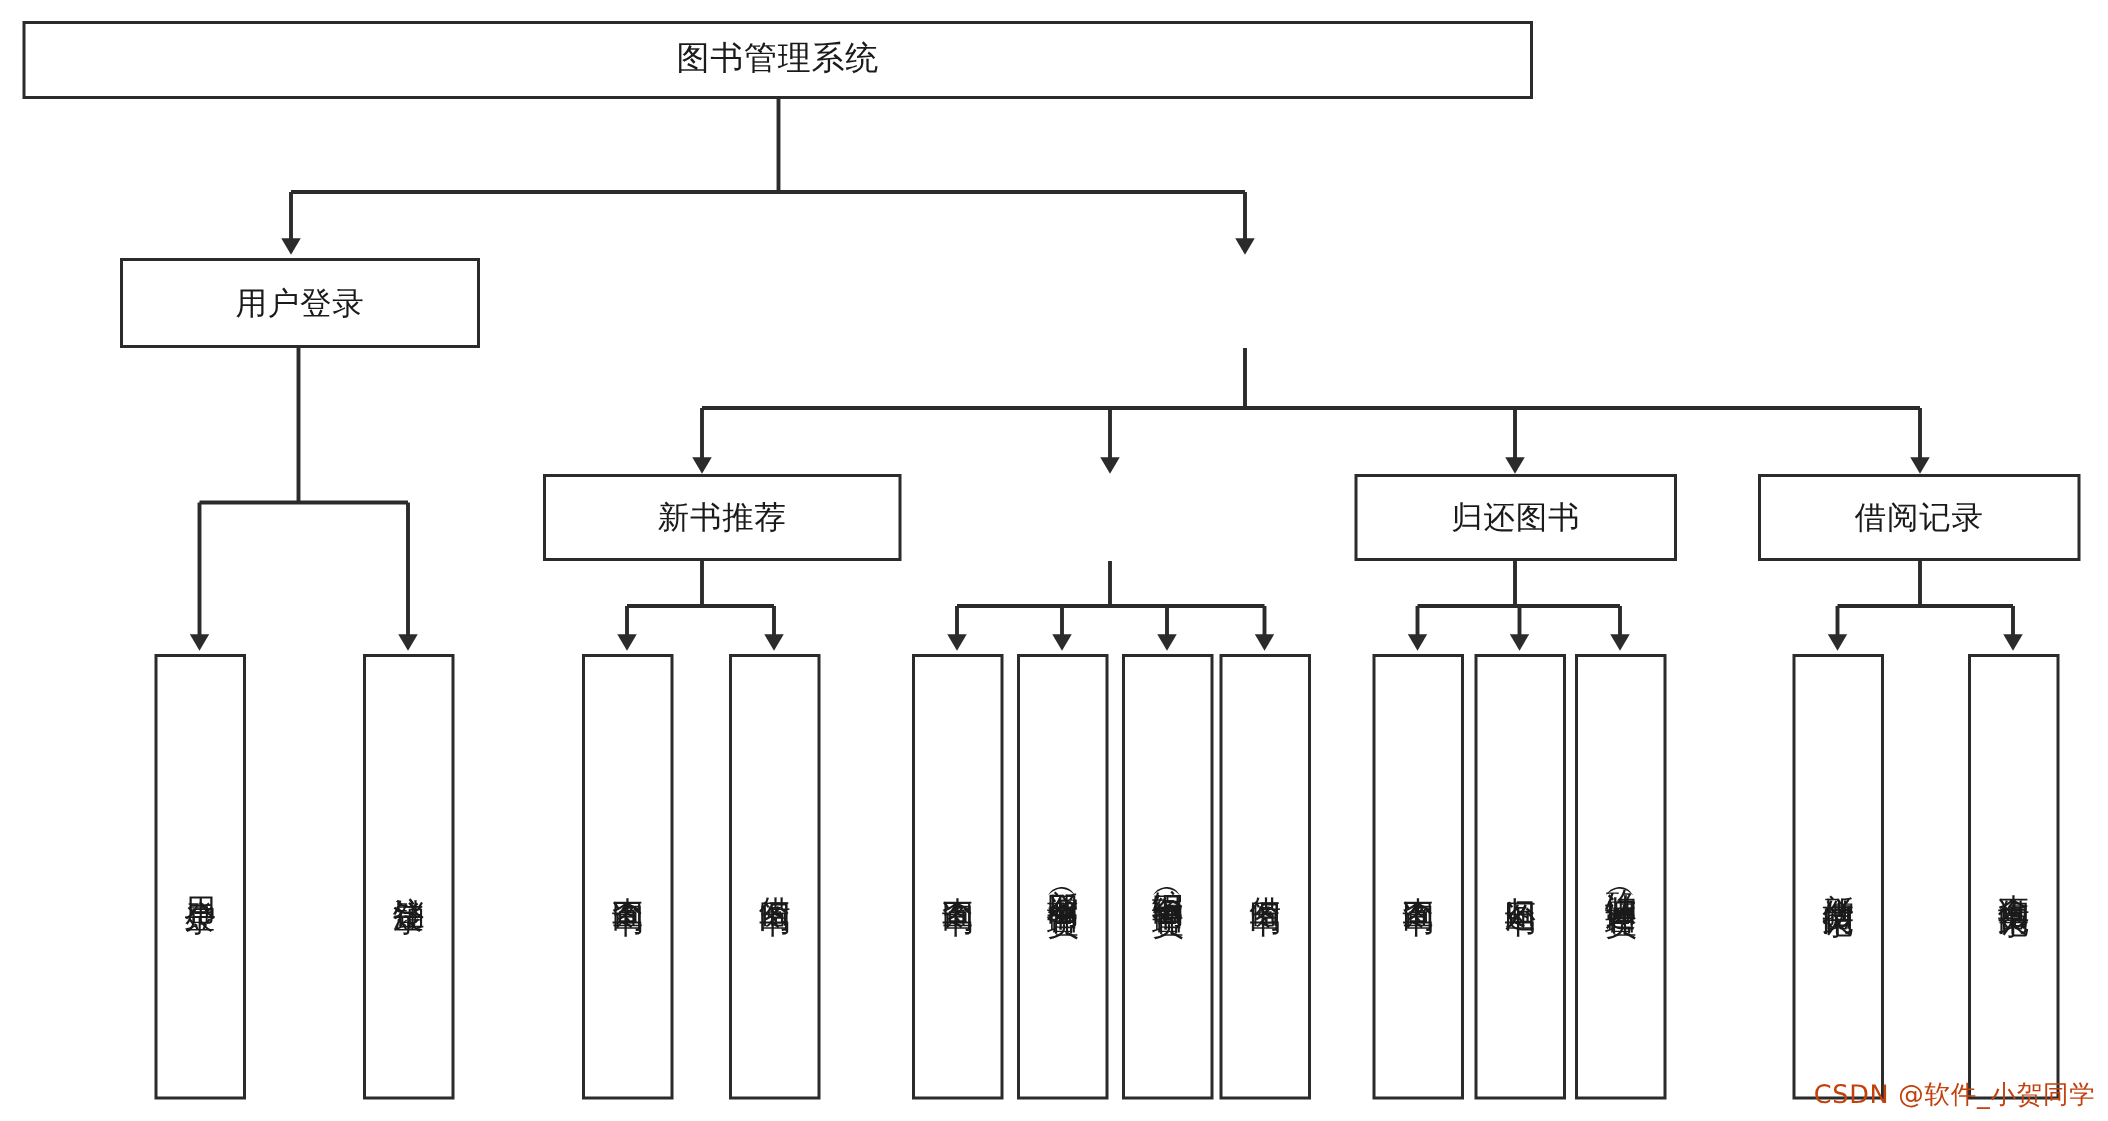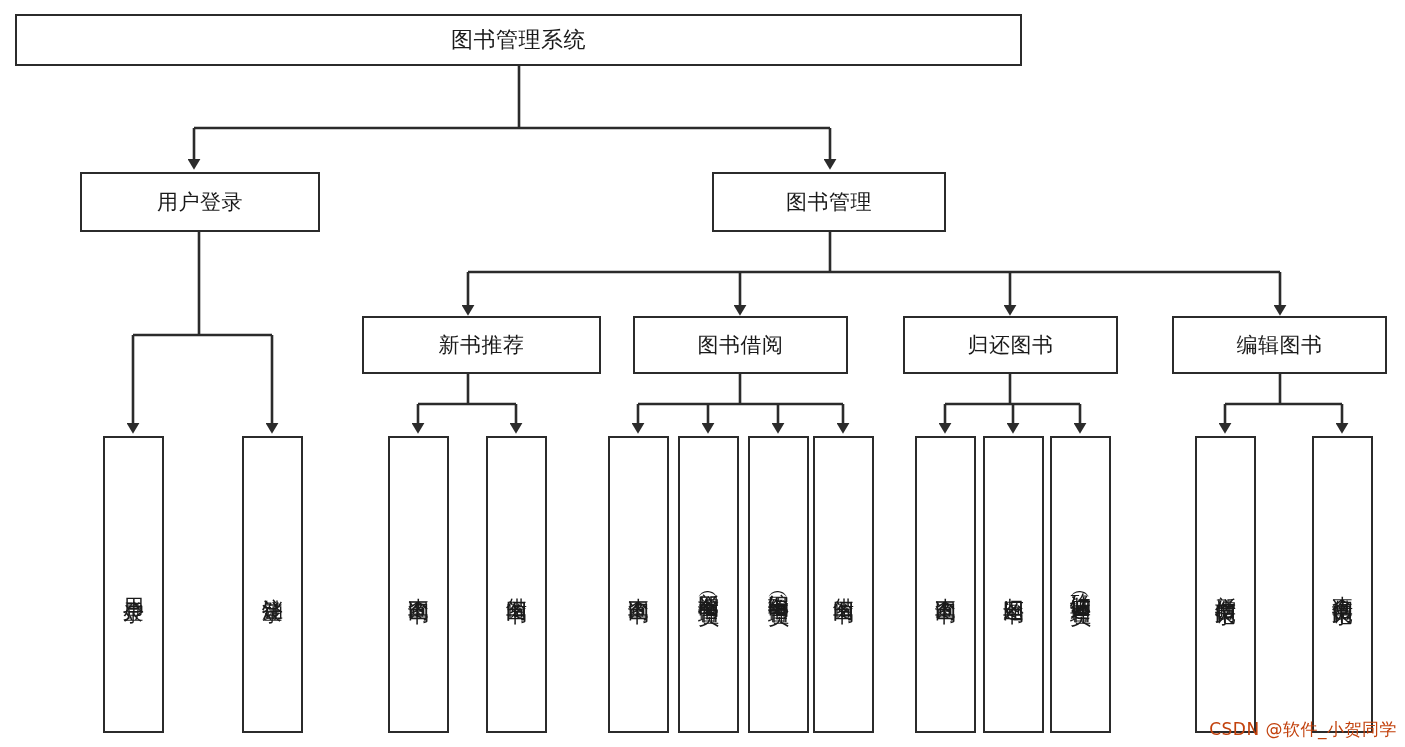--- a/index.html
+++ b/index.html
@@ -127,38 +127,32 @@
   </svg>
 
   <div class="node h-node root" style="left:15px; top:14px; width:1007px; height:52px;">
     <span class="node-label">图书管理系统</span>
   </div>
 
   <div class="node h-node" style="left:80px; top:172px; width:240px; height:60px;">
     <span class="node-label">用户登录</span>
   </div>
 
-  <div class="node h-node" style="left:712px; top:172px; width:234px; height:60px;">
-    <span class="node-label">图书管理</span>
-  </div>
 
   <div class="node h-node" style="left:362px; top:316px; width:239px; height:58px;">
     <span class="node-label">新书推荐</span>
   </div>
 
-  <div class="node h-node" style="left:633px; top:316px; width:215px; height:58px;">
-    <span class="node-label">图书借阅</span>
-  </div>
 
   <div class="node h-node" style="left:903px; top:316px; width:215px; height:58px;">
     <span class="node-label">归还图书</span>
   </div>
 
   <div class="node h-node" style="left:1172px; top:316px; width:215px; height:58px;">
-    <span class="node-label">编辑图书</span>
+    <span class="node-label">借阅记录</span>
   </div>
 
   <div class="node v-node" style="left:103px; top:436px; width:61px; height:297px;">
     <span class="node-label">用户登录</span>
   </div>
 
   <div class="node v-node" style="left:242px; top:436px; width:61px; height:297px;">
     <span class="node-label">注销登录</span>
   </div>
 

